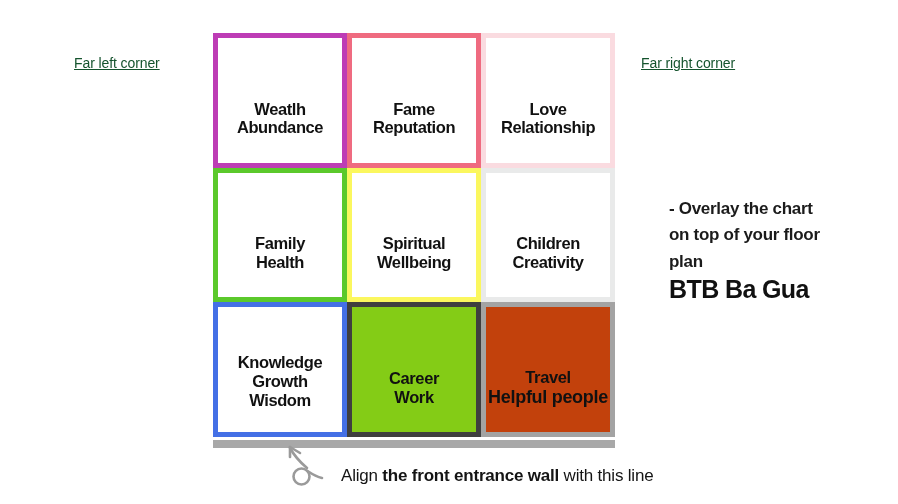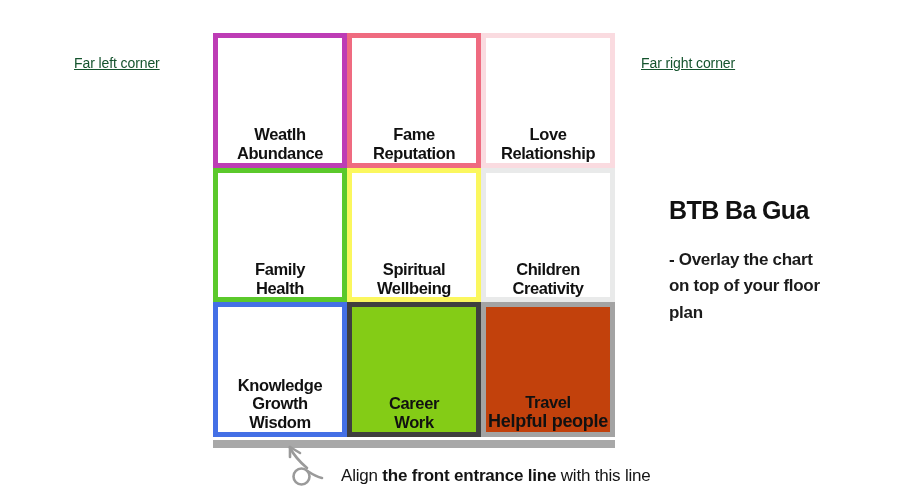--- a/index.html
+++ b/index.html
@@ -48,21 +48,21 @@
     grid-template-rows: 1fr 1fr 1fr;
   }
 
   .bagua-cell {
     position: relative;
     background: #ffffff;
     box-sizing: border-box;
     display: flex;
     flex-direction: column;
     align-items: center;
-    justify-content: flex-end;
+    justify-content: center;
     padding-top: 36px;
     overflow: hidden;
   }
 
   .cell-text {
     text-align: center;
     line-height: 1.14;
     font-weight: 700;
     font-size: 16.5px;
     letter-spacing: -0.4px;
@@ -219,20 +219,20 @@
   <svg id="entrance-arrow" viewBox="0 0 60 52">
     <g fill="none" stroke="#9a9a9a" stroke-width="2.6" stroke-linecap="round" stroke-linejoin="round">
       <path d="M9 3 L9 13"></path>
       <path d="M9 3 L19 9"></path>
       <path d="M9 4 C14 13, 20 19, 26 24"></path>
       <circle cx="20.5" cy="32.5" r="8"></circle>
       <path d="M26.5 27 C31 30, 36 33, 41 34"></path>
     </g>
   </svg>
 
-  <div id="entrance-caption"><span>Align </span><span class="strong">the front entrance line</span><span> with this line</span></div>
+  <div id="entrance-caption"><span>Align </span><span class="strong">the front entrance wall</span><span> with this line</span></div>
 
   <div id="side-panel">
+    <div id="side-note">- Overlay the chart on top of your floor plan</div>
     <div id="side-title">BTB Ba Gua</div>
-    <div id="side-note">- Overlay the chart on top of your floor plan</div>
   </div>
 
 </div>
 
 </body></html>

